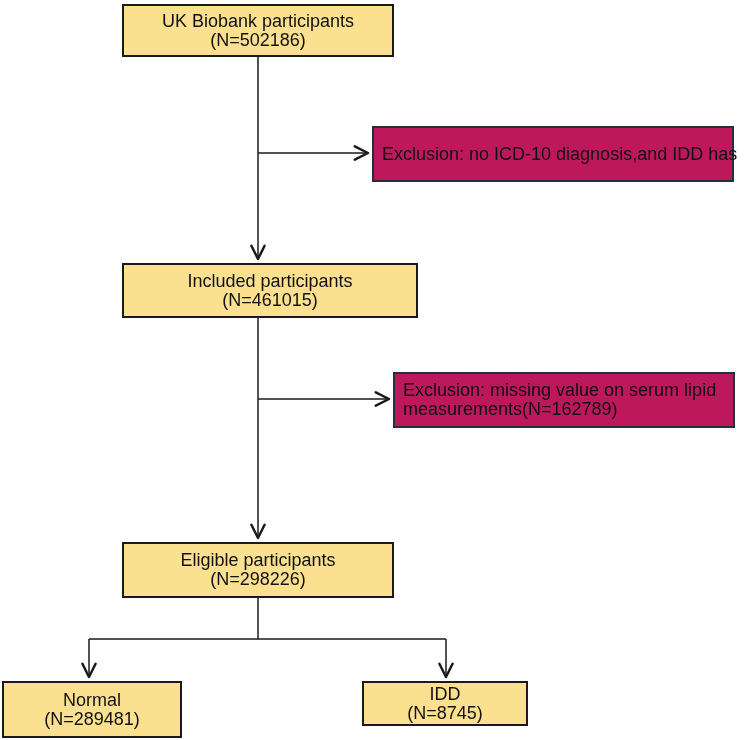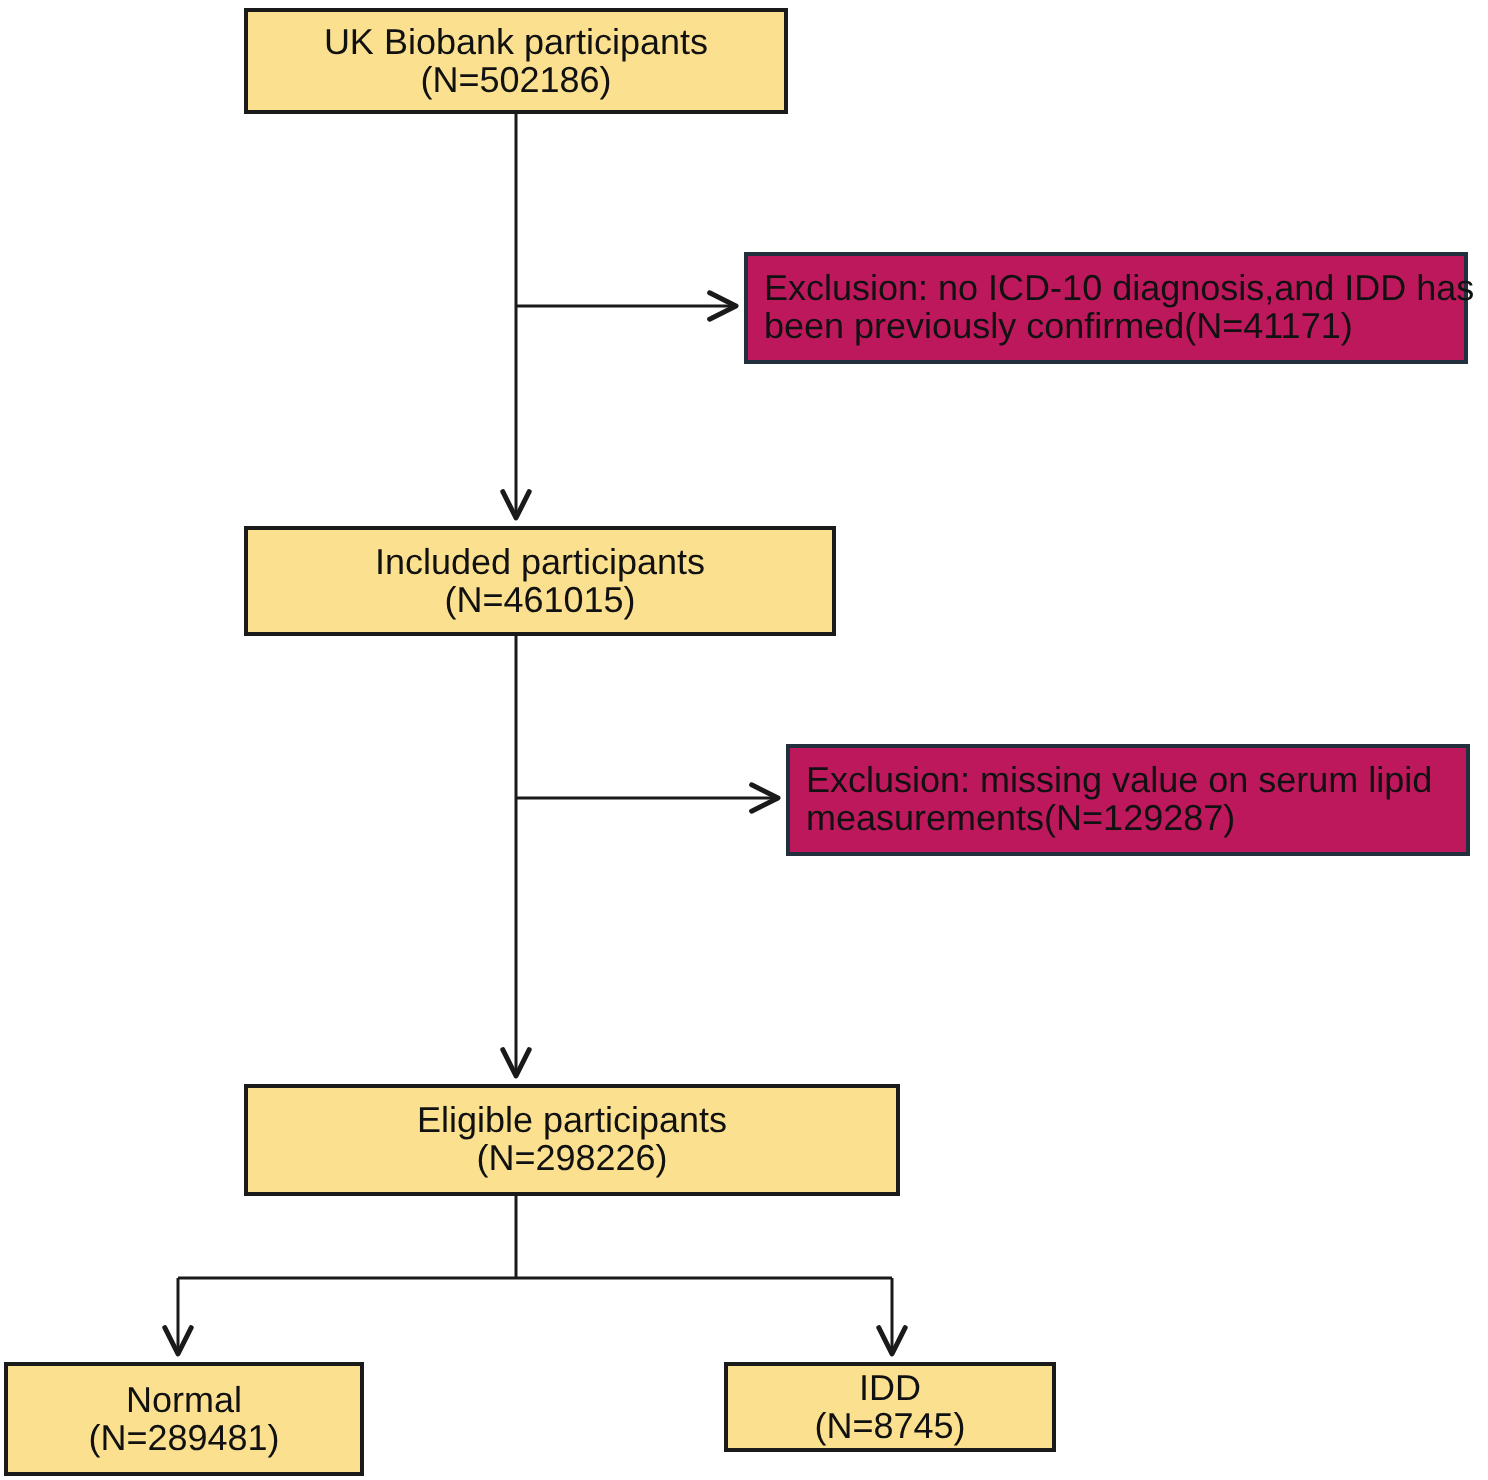--- a/index.html
+++ b/index.html
@@ -40,21 +40,21 @@
     padding-left: 8px;
     padding-right: 4px;
   }
   .line { white-space: nowrap; }
 
   
   #box-uk-biobank     { left: 122px; top:   4px; width: 272px; height: 53px; }
   #box-exclusion-icd  { left: 372px; top: 126px; width: 362px; height: 56px; }
   #box-included       { left: 122px; top: 263px; width: 296px; height: 55px; }
   #box-exclusion-lipid{ left: 393px; top: 372px; width: 342px; height: 56px; }
-  #box-eligible       { left: 122px; top: 542px; width: 328px; height: 56px; }
+  #box-eligible       { left: 122px; top: 542px; width: 272px; height: 56px; }
   #box-normal         { left:   2px; top: 681px; width: 180px; height: 57px; }
   #box-idd            { left: 362px; top: 681px; width: 166px; height: 45px; }
 </style>
 </head>
 <body>
 
 <div id="flow-canvas">
 
   <svg id="connector-layer" viewBox="0 0 744 740" xmlns="http://www.w3.org/2000/svg">
     <defs>
@@ -74,31 +74,30 @@
     </g>
   </svg>
 
   <div class="box main" id="box-uk-biobank">
     <div class="line">UK Biobank participants</div>
     <div class="line">(N=502186)</div>
   </div>
 
   <div class="box exclusion" id="box-exclusion-icd">
     <div class="line">Exclusion: no ICD-10 diagnosis,and IDD has</div>
-    <div class="line">been previously confirmed(N=41171)</div>
   </div>
 
   <div class="box main" id="box-included">
     <div class="line">Included participants</div>
     <div class="line">(N=461015)</div>
   </div>
 
   <div class="box exclusion" id="box-exclusion-lipid">
     <div class="line">Exclusion: missing value on serum lipid</div>
-    <div class="line">measurements(N=129287)</div>
+    <div class="line">measurements(N=162789)</div>
   </div>
 
   <div class="box main" id="box-eligible">
     <div class="line">Eligible participants</div>
     <div class="line">(N=298226)</div>
   </div>
 
   <div class="box main" id="box-normal">
     <div class="line">Normal</div>
     <div class="line">(N=289481)</div>

